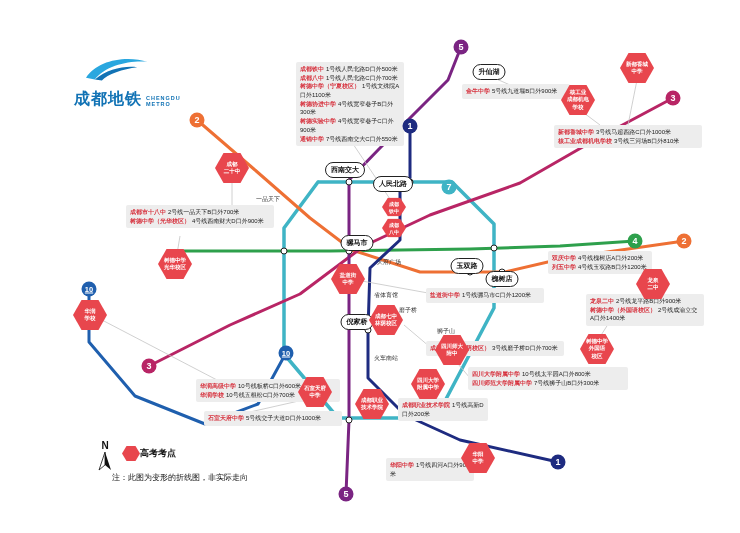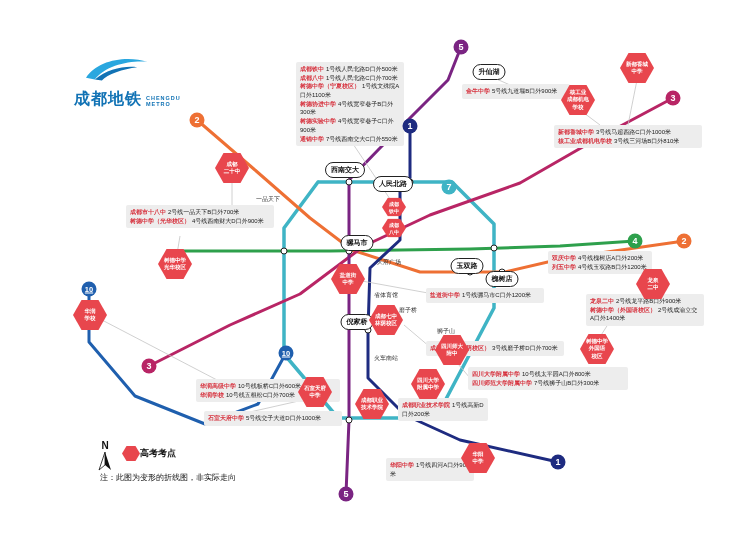--- a/index.html
+++ b/index.html
@@ -262,15 +262,15 @@
     <div class="nlab">N</div>
     <svg width="14" height="20">
       <polygon points="7,1 13,19 7,14" fill="#111"></polygon>
       <polygon points="7,1 1,19 7,14" fill="#fff" stroke="#111" stroke-width="0.8"></polygon>
     </svg>
   </div>
   <div class="legend" style="left:122px;top:446px">
     <span class="hexleg" style="background-color: rgb(232, 70, 77);"></span>
     <span class="legtext">高考考点</span>
   </div>
-  <div class="note" style="left:100px;top:472px">注：此图为变形的折线图，非实际走向</div>
+  <div class="note" style="left:112px;top:472px">注：此图为变形的折线图，非实际走向</div>
 
 </div>
 
 </body></html>

